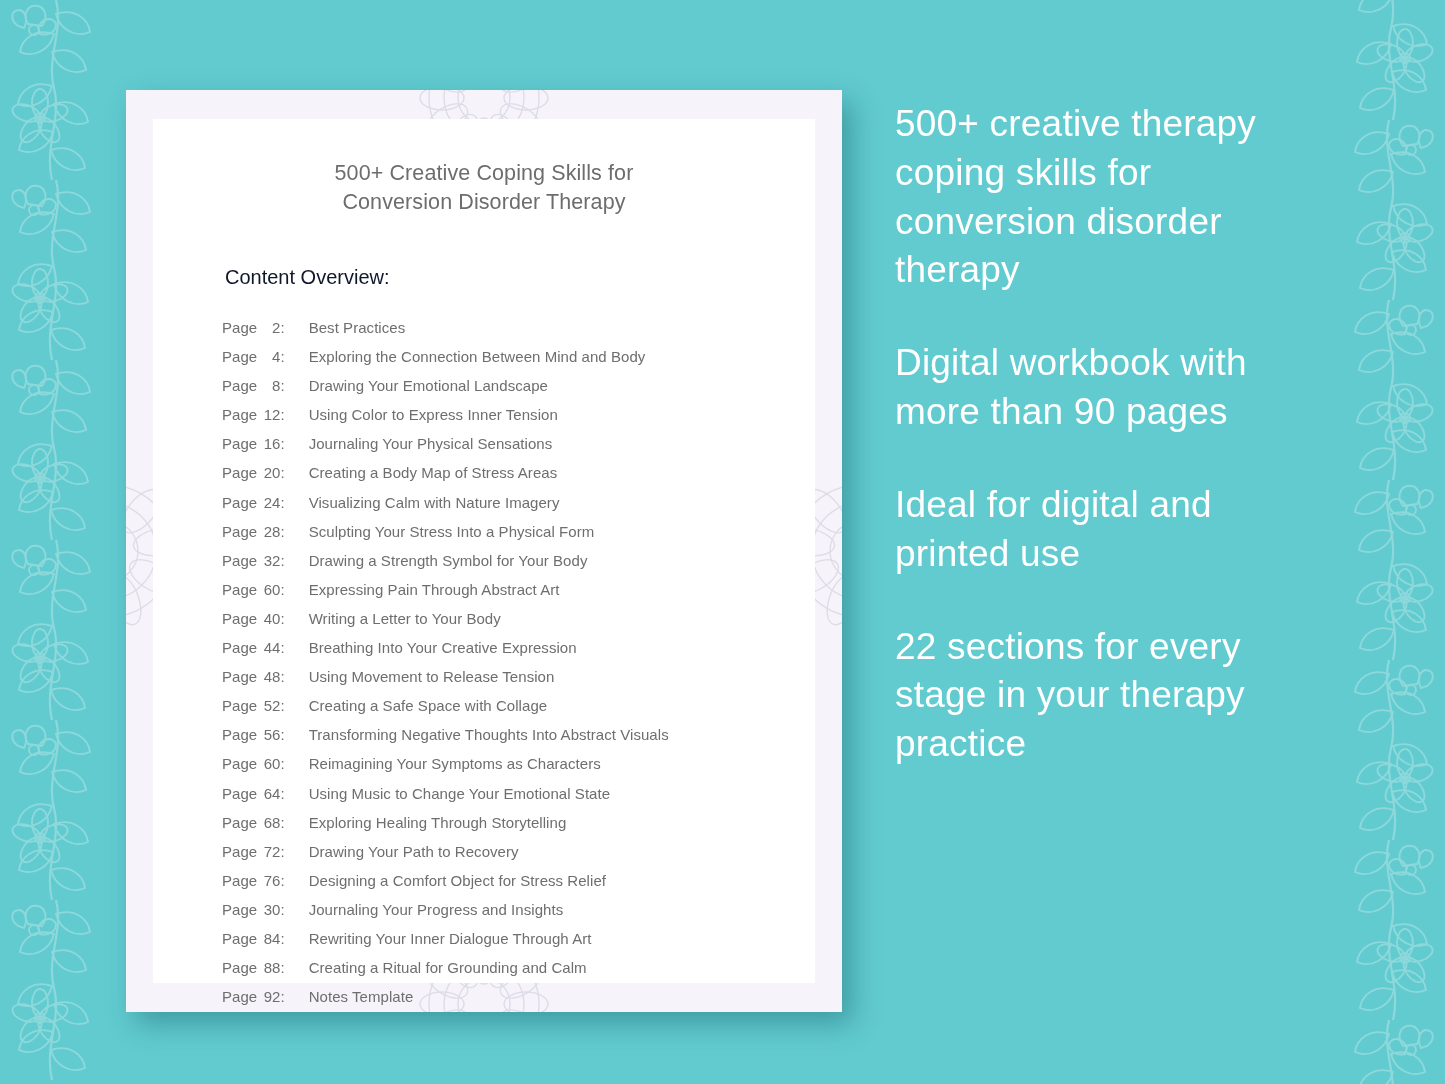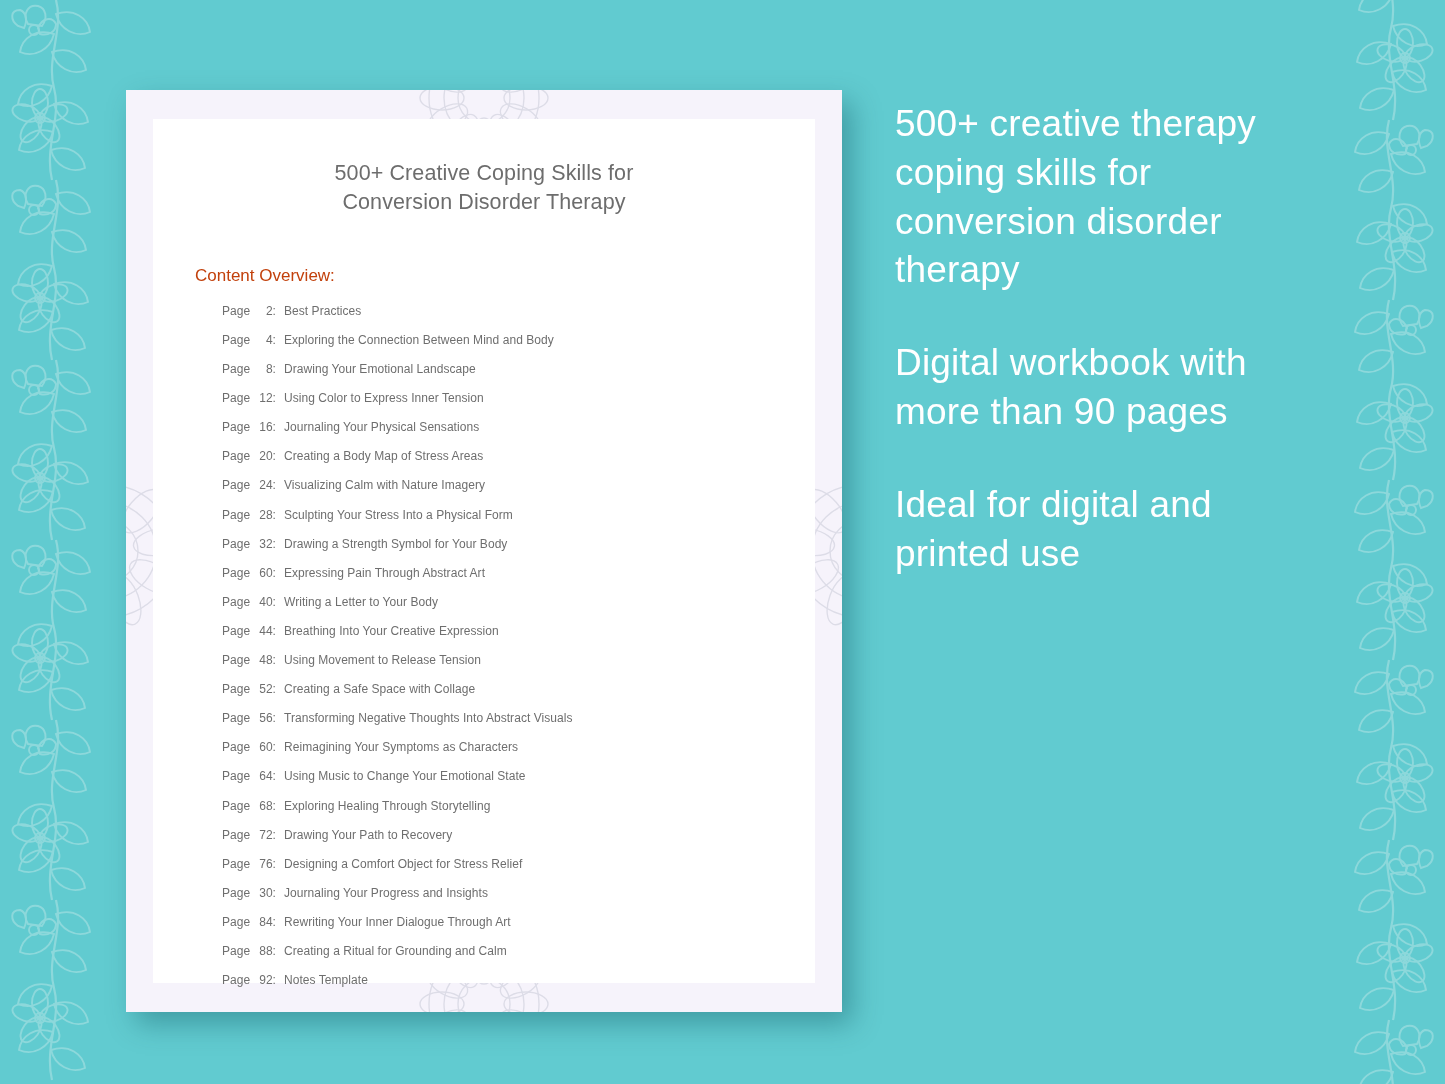--- a/index.html
+++ b/index.html
@@ -60,43 +60,43 @@
     text-align:center;
     font-size:21.5px;
     font-weight:400;
     line-height:1.37;
     color:#6d6d6d;
     letter-spacing:.1px;
   }
 
   .overview-label {
     margin-top:48px;
-    margin-left:42px;
-    font-size:17px;
-    color:#c2410c;
+    margin-left:72px;
+    font-size:20px;
+    color:#0f172a;
     font-weight:400;
   }
 
   .toc { margin-top:18px; margin-left:69px; }
   .toc-row {
     display:flex;
-    align-items:flex-start;
+    align-items:flex-end;
     height:29.1px;
-    font-size:12px;
+    font-size:15px;
     color:#6e6e6e;
     letter-spacing:.05px;
   }
   .toc-pagelabel { white-space:pre; }
   .toc-num {
     display:inline-block;
     width:19px;
     text-align:right;
   }
   .toc-colon { margin-right:8px; }
-  .toc-title { white-space:nowrap; }
+  .toc-title { white-space:nowrap;margin-left:16px; }
 
   
   .marketing {
     position:absolute;
     left:895px;
     top:100px;
     width:430px;
   }
   .pitch {
     color:#ffffff;
@@ -399,13 +399,14 @@
           <span class="toc-title">Notes Template</span>
         </div>
       </div>
   </div>
 </div>
 
 <div class="marketing">
     <div class="pitch">500+ creative therapy coping skills for conversion disorder therapy</div>
     <div class="pitch">Digital workbook with more than 90 pages</div>
     <div class="pitch">Ideal for digital and printed use</div>
+    <div class="pitch">22 sections for every stage in your therapy practice</div>
   </div>
 
 </body></html>

